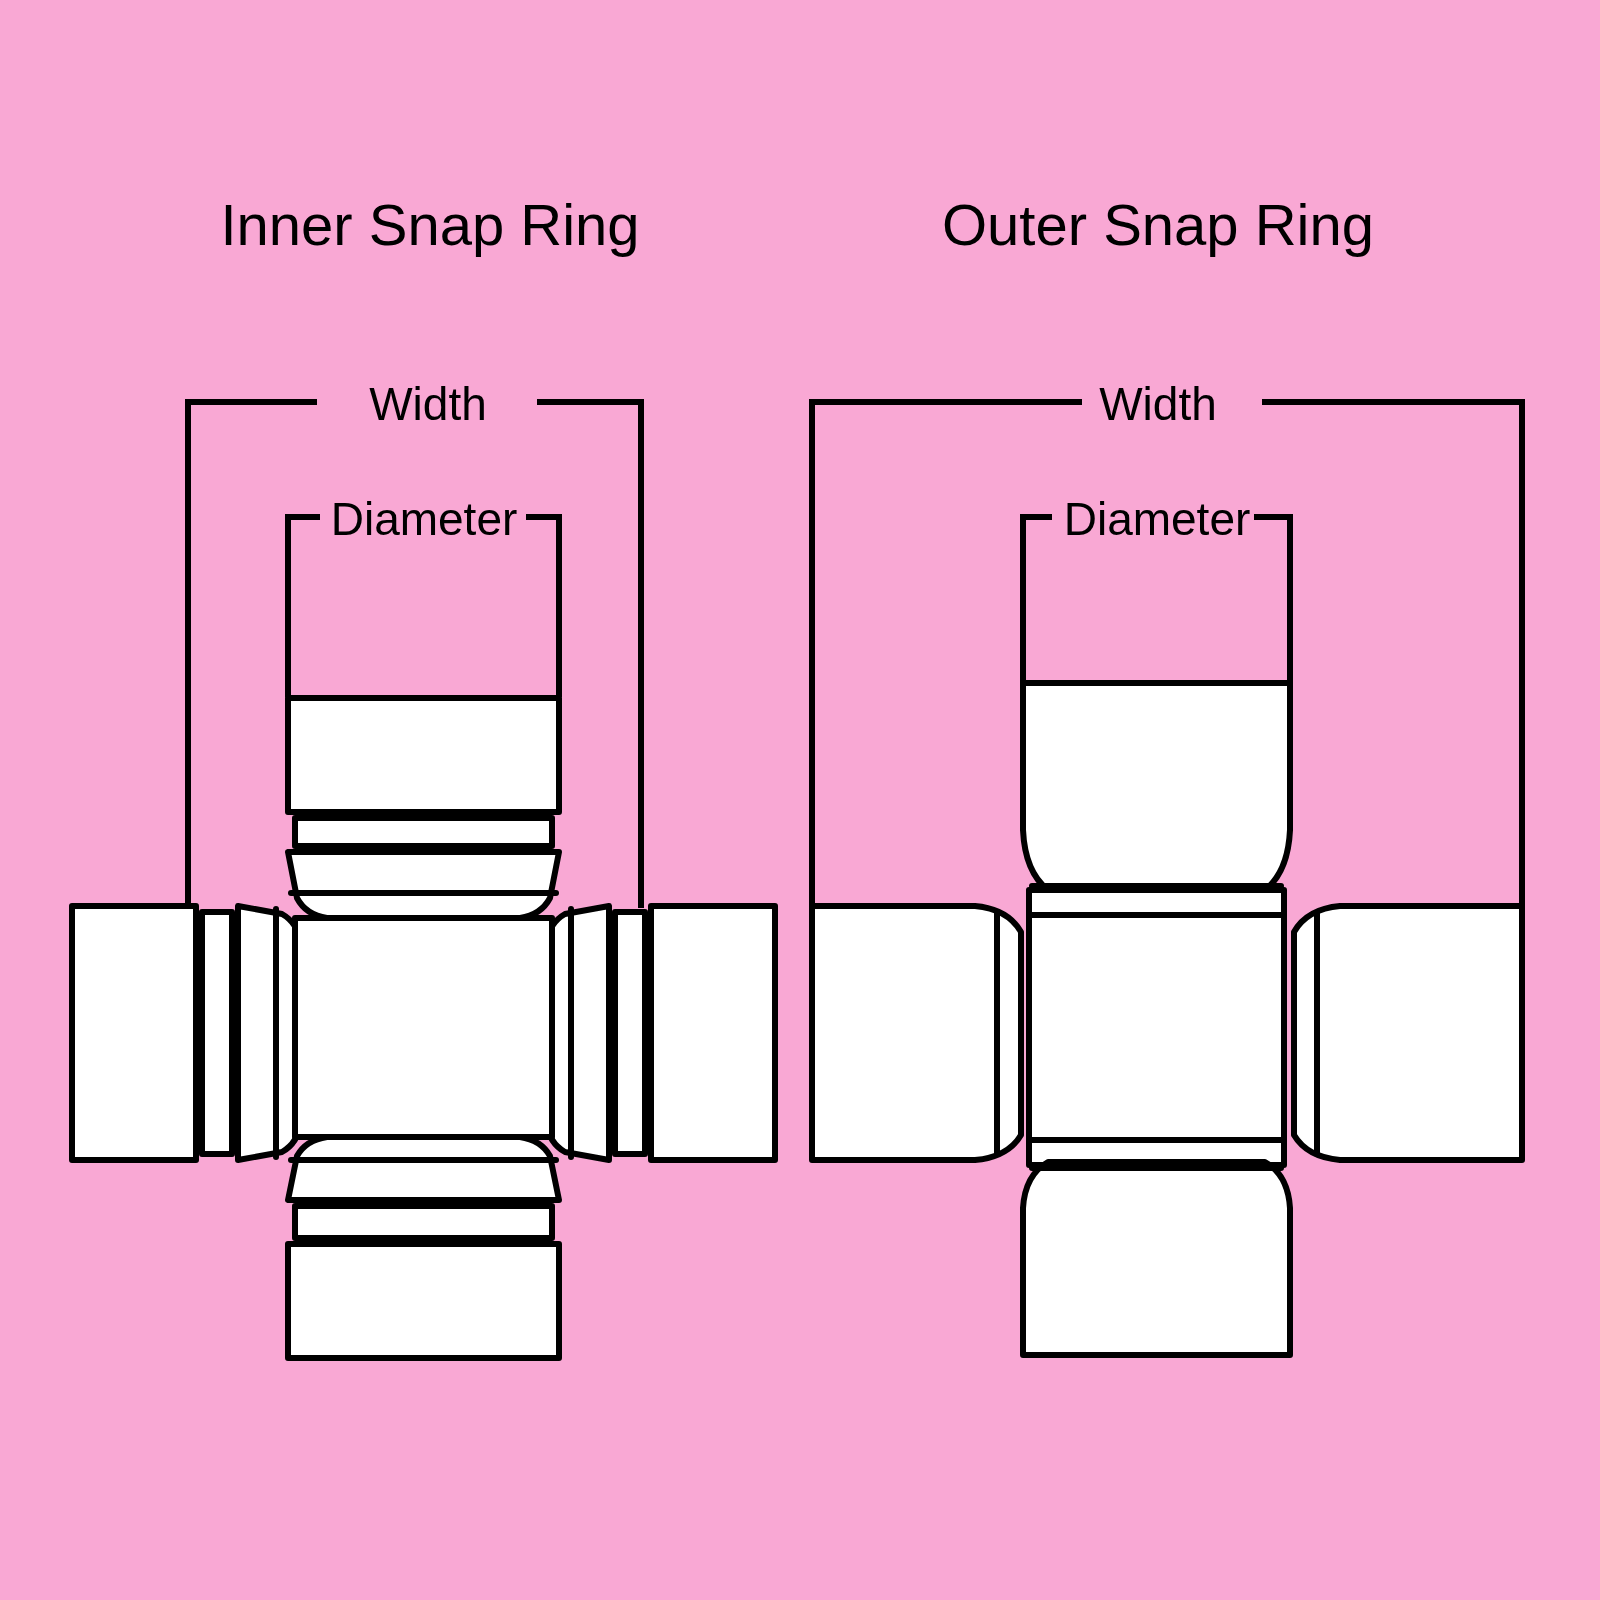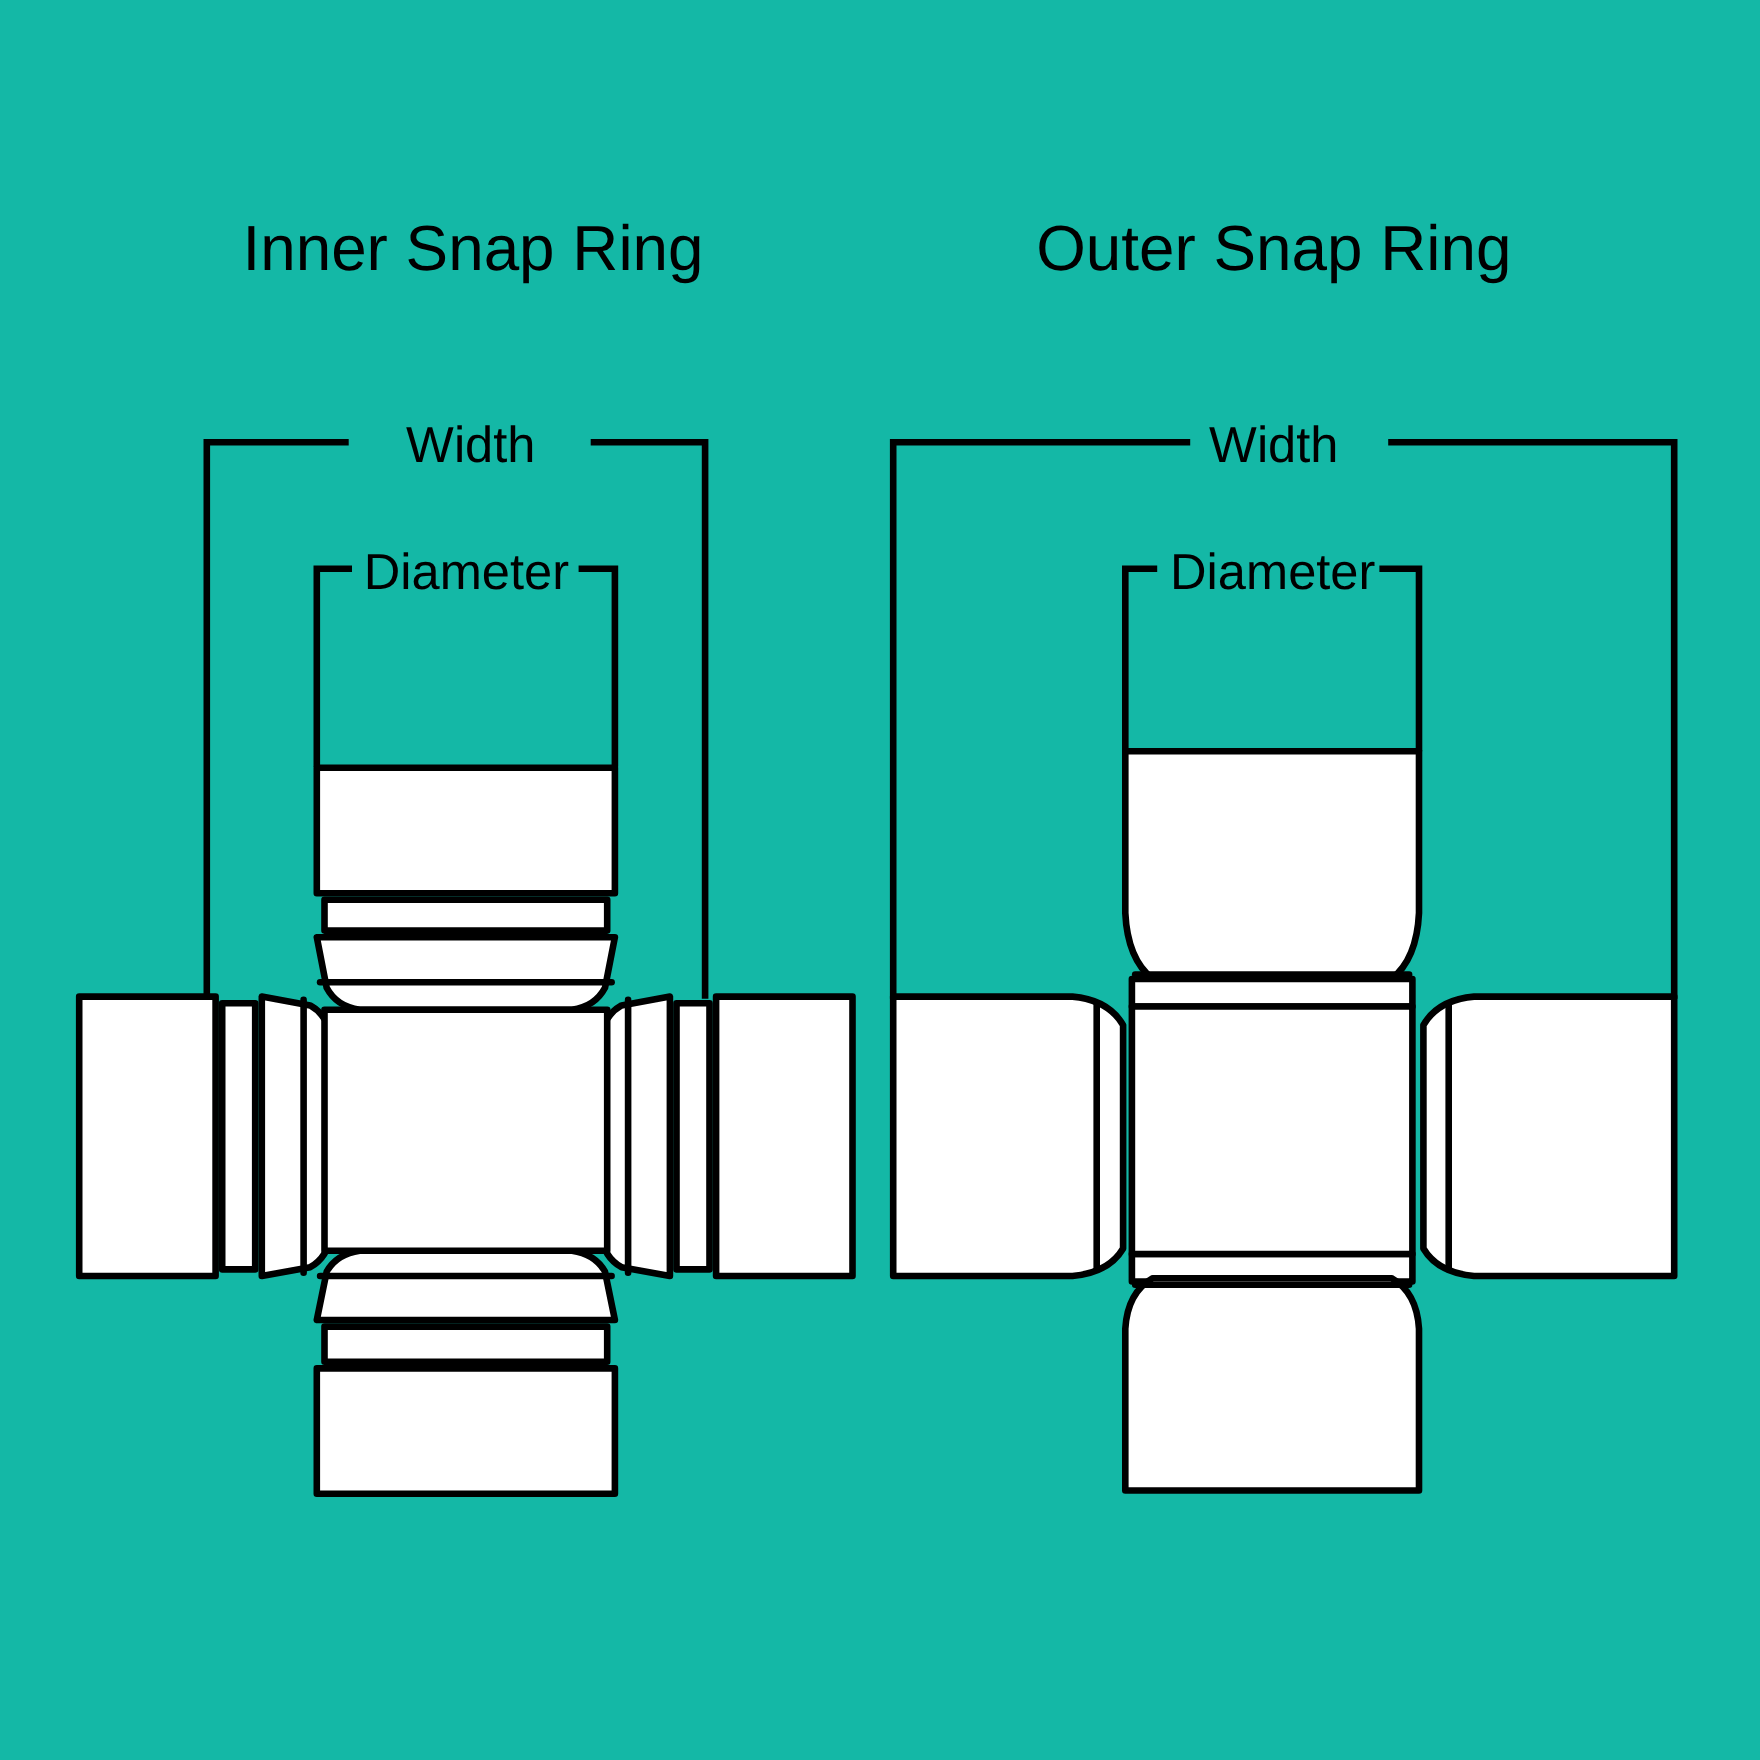--- a/index.html
+++ b/index.html
@@ -10,21 +10,21 @@
   body {
     width: 1600px;
     height: 1600px;
     font-family: "Liberation Sans", sans-serif;
     overflow: hidden;
   }
   .page {
     position: relative;
     width: 1600px;
     height: 1600px;
-    background: #14b8a6;
+    background: #f9a8d4;
   }
   .diagram-svg {
     position: absolute;
     top: 0;
     left: 0;
     width: 1600px;
     height: 1600px;
   }
   .title-text {
     font-size: 58px;

